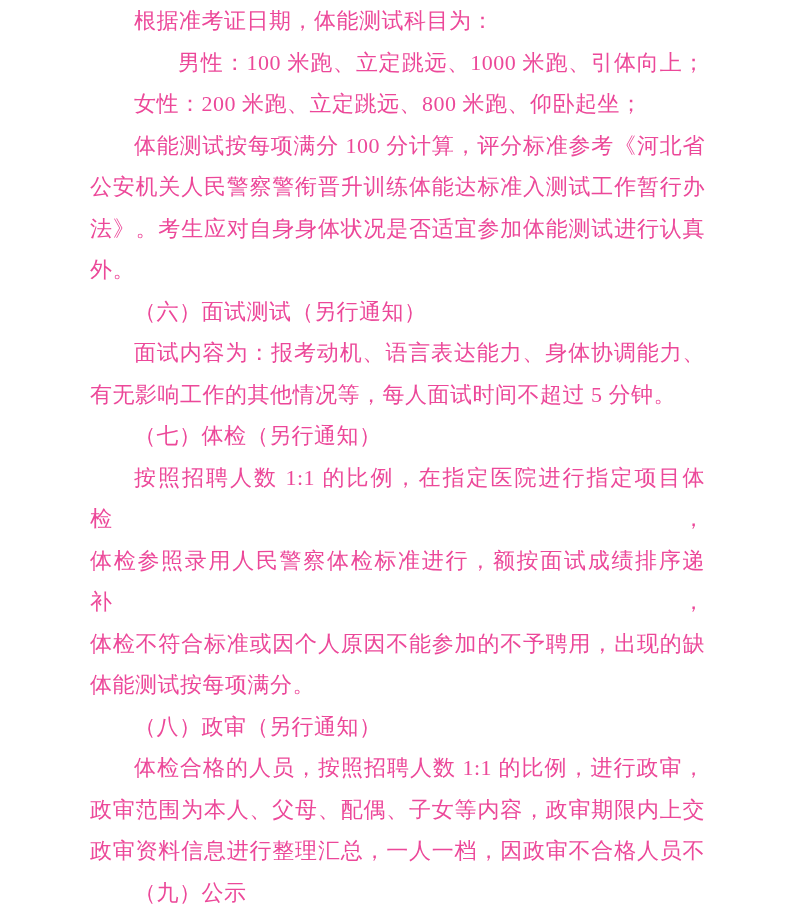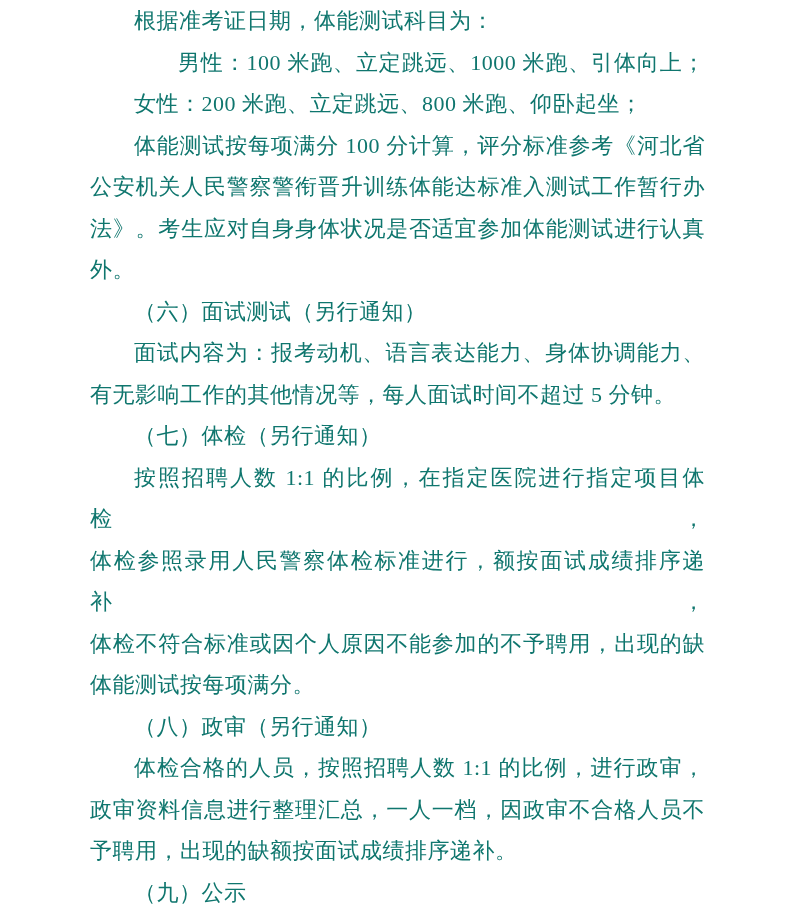--- a/index.html
+++ b/index.html
@@ -11,21 +11,21 @@
     position: relative;
     width: 788px;
     height: 916px;
     background: #ffffff;
     overflow: hidden;
     box-sizing: border-box;
     padding: 0 83px 0 90px;
     font-family: "Liberation Serif", "DejaVu Serif", serif;
     font-size: 22px;
     line-height: 41.5px;
-    color: #0f766e;
+    color: #ec4899;
     -webkit-font-smoothing: antialiased;
   }
   .line {
     width: 615px;
     text-align: left;
     white-space: pre-wrap;
     letter-spacing: 0.5px;
   }
   
   .j {
@@ -51,16 +51,16 @@
   <div class="line i2">（六）面试测试（另行通知）</div>
   <div class="line i2 j">面试内容为：报考动机、语言表达能力、身体协调能力、</div>
   <div class="line">有无影响工作的其他情况等，每人面试时间不超过 5 分钟。</div>
   <div class="line i2">（七）体检（另行通知）</div>
   <div class="line i2 j">按照招聘人数 1:1 的比例，在指定医院进行指定项目体检，</div>
   <div class="line j">体检参照录用人民警察体检标准进行，额按面试成绩排序递补，</div>
   <div class="line j">体检不符合标准或因个人原因不能参加的不予聘用，出现的缺</div>
   <div class="line">体能测试按每项满分。</div>
   <div class="line i2">（八）政审（另行通知）</div>
   <div class="line i2 j">体检合格的人员，按照招聘人数 1:1 的比例，进行政审，</div>
+  <div class="line j">政审范围为本人、父母、配偶、子女等内容，政审期限内上交</div>
   <div class="line j">政审资料信息进行整理汇总，一人一档，因政审不合格人员不</div>
-  <div class="line">予聘用，出现的缺额按面试成绩排序递补。</div>
   <div class="line i2">（九）公示</div>
 </div>
 
 </body></html>

